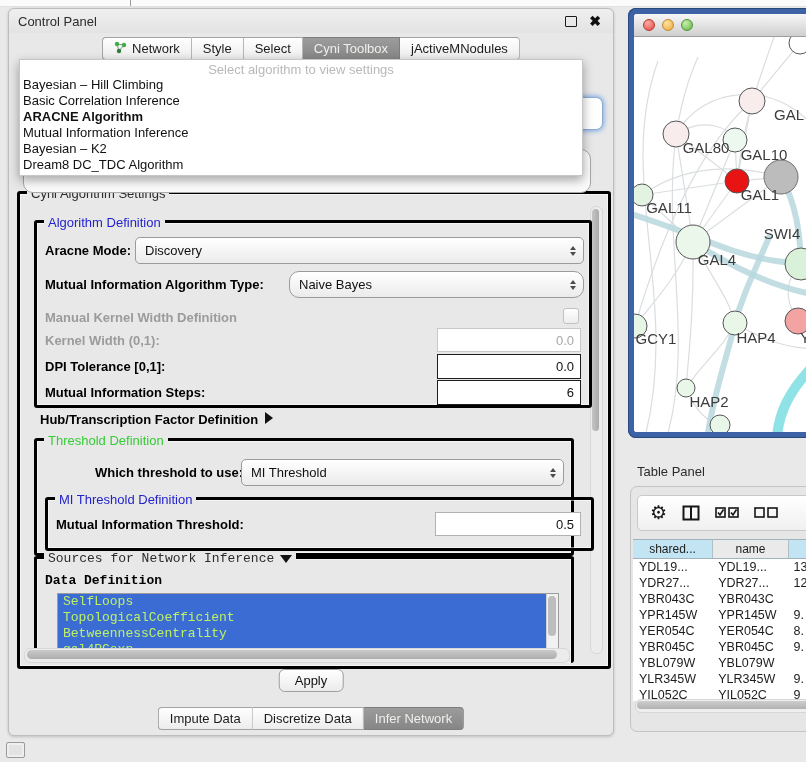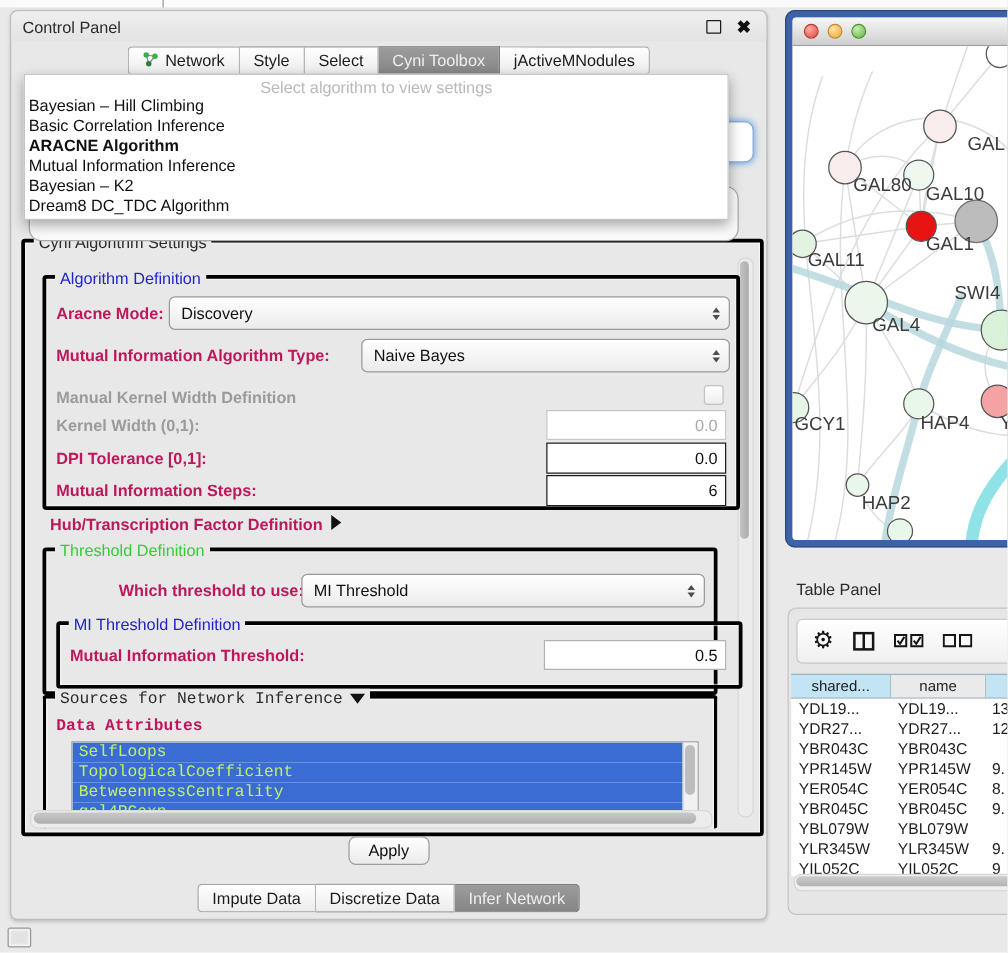--- a/index.html
+++ b/index.html
@@ -37,21 +37,21 @@
   .frag-focus{position:absolute;left:500px;top:88px;width:92px;height:31px;border:1px solid #8fabd0;border-radius:7px;background:#ffffff;box-shadow:0 0 5px 1px #79a9e4;z-index:10;}
   .frag-combo{position:absolute;left:14px;top:140px;width:566px;height:42px;border:1px solid #a8a8a8;border-radius:10px;background:#fbfbfb;z-index:5;}
 
   
   .grp{position:absolute;border:3px solid #000000;border-radius:3px;box-shadow:inset 0 0 0 1px rgba(255,255,255,.55);}
   .grp>.gt{position:absolute;top:-8px;left:7px;background:#e8e8e8;padding:0 4px;font-size:13px;white-space:nowrap;display:flex;align-items:center;gap:6px;}
   .t-plain{color:#2b2b2b;}
   .t-blue{color:#2323cc;}
   .t-green{color:#35cc35;}
 
-  .lbl{position:absolute;font-size:13px;font-weight:bold;color:#be185d;white-space:nowrap;}
+  .lbl{position:absolute;font-size:13px;font-weight:bold;color:#000000;white-space:nowrap;}
   .lbl.dis{color:#9b9b9b;}
   .combo{position:absolute;height:25px;background:linear-gradient(#ffffff,#ebebeb);border:1px solid #9b9b9b;border-radius:5px;font-size:13px;color:#111;display:flex;align-items:center;padding:0 22px 0 9px;box-shadow:inset 0 1px 0 #fff;}
   .combo .spin{position:absolute;right:7px;top:50%;transform:translateY(-50%);display:flex;flex-direction:column;gap:2px;}
   .spin i{display:block;width:0;height:0;border-left:3.5px solid transparent;border-right:3.5px solid transparent;}
   .spin .up{border-bottom:4px solid #4c4c4c;}
   .spin .dn{border-top:4px solid #4c4c4c;}
   .fld{position:absolute;background:#fff;border:1px solid #b2b2b2;font-size:13px;color:#111;display:flex;align-items:center;justify-content:flex-end;padding:0 6px;}
   .fld.dark{border:1.5px solid #1d1d1d;}
   .fld.dis{color:#a8a8a8;border-color:#c8c8c8;}
   .cbx{position:absolute;width:14px;height:14px;border:1px solid #c2c2c2;border-radius:3px;background:linear-gradient(#fff,#ededed);}
@@ -175,21 +175,21 @@
         <span class="lbl" style="left:8px;top:20px;">Aracne Mode:</span>
         <div class="combo" style="left:98px;top:14px;width:416px;">
           <span>Discovery</span>
           <span class="spin">
               <i class="up"></i>
               <i class="dn"></i>
             </span>
         </div>
 
         <span class="lbl" style="left:8px;top:54px;">Mutual Information Algorithm Type:</span>
-        <div class="combo" style="left:252px;top:48px;width:262px;">
+        <div class="combo" style="left:252px;top:48px;width:262px;border-radius:10px;">
           <span>Naive Bayes</span>
           <span class="spin">
               <i class="up"></i>
               <i class="dn"></i>
             </span>
         </div>
 
         <span class="lbl dis" style="left:8px;top:87px;">Manual Kernel Width Definition</span>
         <span class="cbx" style="right:10px;top:85px;"></span>
 
@@ -232,21 +232,21 @@
               <span>0.5</span>
             </div>
         </div>
       </div>
 
       <div class="grp" style="left:14px;top:362px;width:534px;height:104px;border-bottom:none;font-family:Liberation Mono, monospace;">
         <span class="gt t-plain">
           <span>Sources for Network Inference</span>
             <span class="tri-d"></span>
         </span>
-        <span class="lbl" style="left:8px;top:14px;">Data Attributes</span>
+        <span class="lbl" style="left:8px;top:14px;">Data Definition</span>
         <div class="attrlist">
           <div id="attr-items">
               <div class="li">SelfLoops</div>
               <div class="li">TopologicalCoefficient</div>
               <div class="li">BetweennessCentrality</div>
               <div class="li">gal4RGexp</div>
             </div>
           <div class="attr-sb">
               <div class="th"></div>
             </div>

